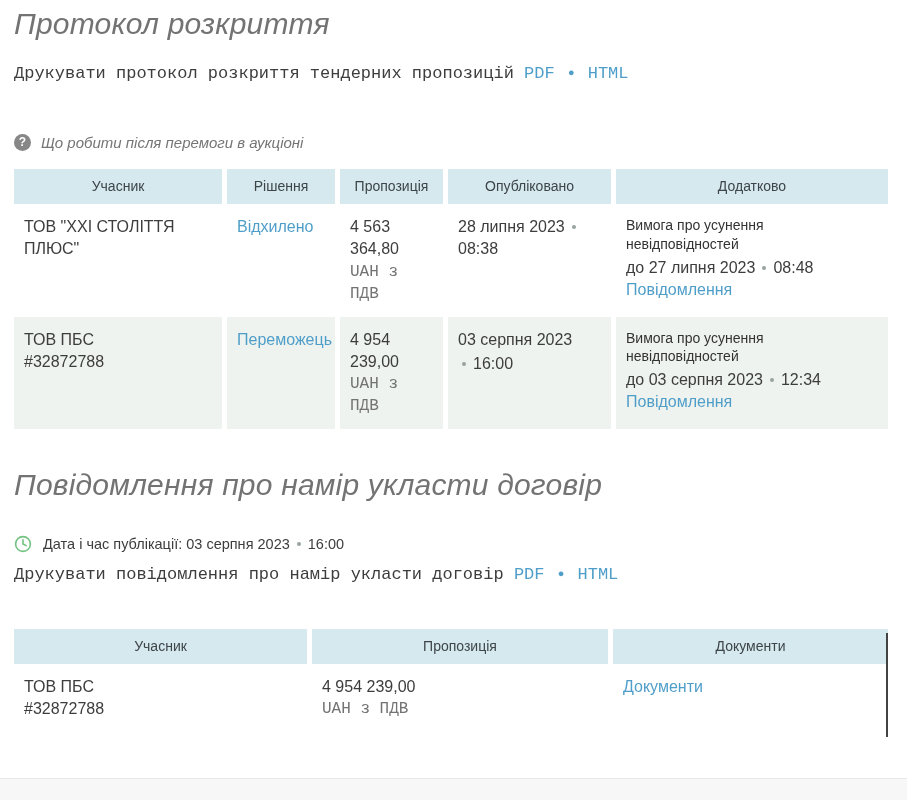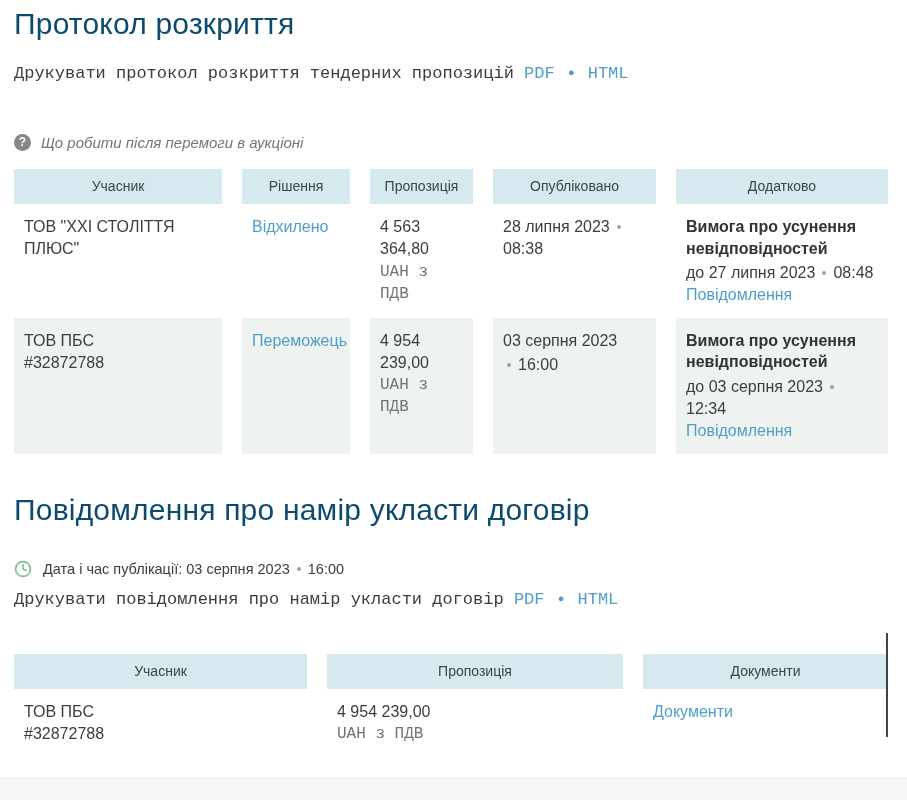--- a/index.html
+++ b/index.html
@@ -4,42 +4,42 @@
 <style>
   * { margin:0; padding:0; box-sizing:border-box; }
   html,body { width:907px; height:800px; }
   body {
     font-family:"Liberation Sans","DejaVu Sans",sans-serif;
     color:#3d3d3d; background:#ffffff; position:relative; overflow:hidden;
   }
   .container { padding:0 19px 0 14px; }
 
   .page-title {
-    font-size:30px; font-weight:300; color:#0c4a6e; letter-spacing:.2px;
-    margin-top:6px; line-height:1.2;
+    font-size:30px; font-weight:300; color:#737373; letter-spacing:.2px;
+    margin-top:6px; line-height:1.2;font-style:italic;
   }
   .title-intent { margin-top:38px; }
 
   .print-line { margin-top:22px; font-size:17px; color:#3d3d3d;font-family:Liberation Mono, monospace; }
   .print-line a { color:#4f9ec9; text-decoration:none; cursor:pointer; }
   .print-sep { color:#4f9ec9; font-size:11px; vertical-align:2px; margin:0 3px; }
 
   .help-line {
     margin-top:51px; display:flex; align-items:center; gap:10px;
     color:#757575; font-size:15px; font-style:italic; cursor:pointer;
   }
   .help-icon {
     width:17px; height:17px; border-radius:50%; background:#878787; color:#fff;
     font-style:normal; font-weight:bold; font-size:12px; line-height:17px;
     text-align:center; flex:0 0 auto;
   }
 
   
   .tbl { margin-top:18px; }
-  .trow { display:grid; column-gap:20px; }
+  .trow { display:grid; column-gap:5px; }
   .t1 .trow { grid-template-columns:208px 108px 103px 163px 1fr; }
   .t2 .trow { grid-template-columns:293px 296px 1fr; }
   .thead .cell {
     background:#d6e9ee; text-align:center; font-size:14px; color:#3d4549;
     padding:10px 6px; line-height:1.1;
   }
   .tbody .cell { padding:12px 10px 12px 10px; font-size:16px; line-height:1.38; }
   .t1 .tbody .trow { min-height:110px; }
   .t2 .tbody .trow { min-height:67px; }
   .row-alt .cell { background:#eef3ef; }
@@ -50,21 +50,21 @@
 
   .cell-pub { font-size:15px; padding-right:2px; padding-left:8px; }
   .dot {
     display:inline-block; width:4px; height:4px; border-radius:50%;
     background:#99a39f; margin:0 7px; vertical-align:3px;
   }
   .stacked .pub-rest { display:block; margin-top:2px; }
   .stacked .pub-rest .dot { margin-left:4px; }
 
   .cell-extra { padding-left:12px; }
-  .req-title { font-weight:bold; font-size:16px; color:#333333; line-height:1.33; }
+  .req-title { font-weight:normal; font-size:14px; color:#333333; line-height:1.33; }
   .req-deadline { margin-top:3px; }
 
   
   .pub-line {
     margin-top:32px; display:flex; align-items:center; gap:11px;
     font-size:14.5px; color:#3d3d3d;
   }
   .clock-icon { flex:0 0 auto; display:block; }
   .print-line-2 { margin-top:12px; }
   .tbl-intent { margin-top:45px; }

